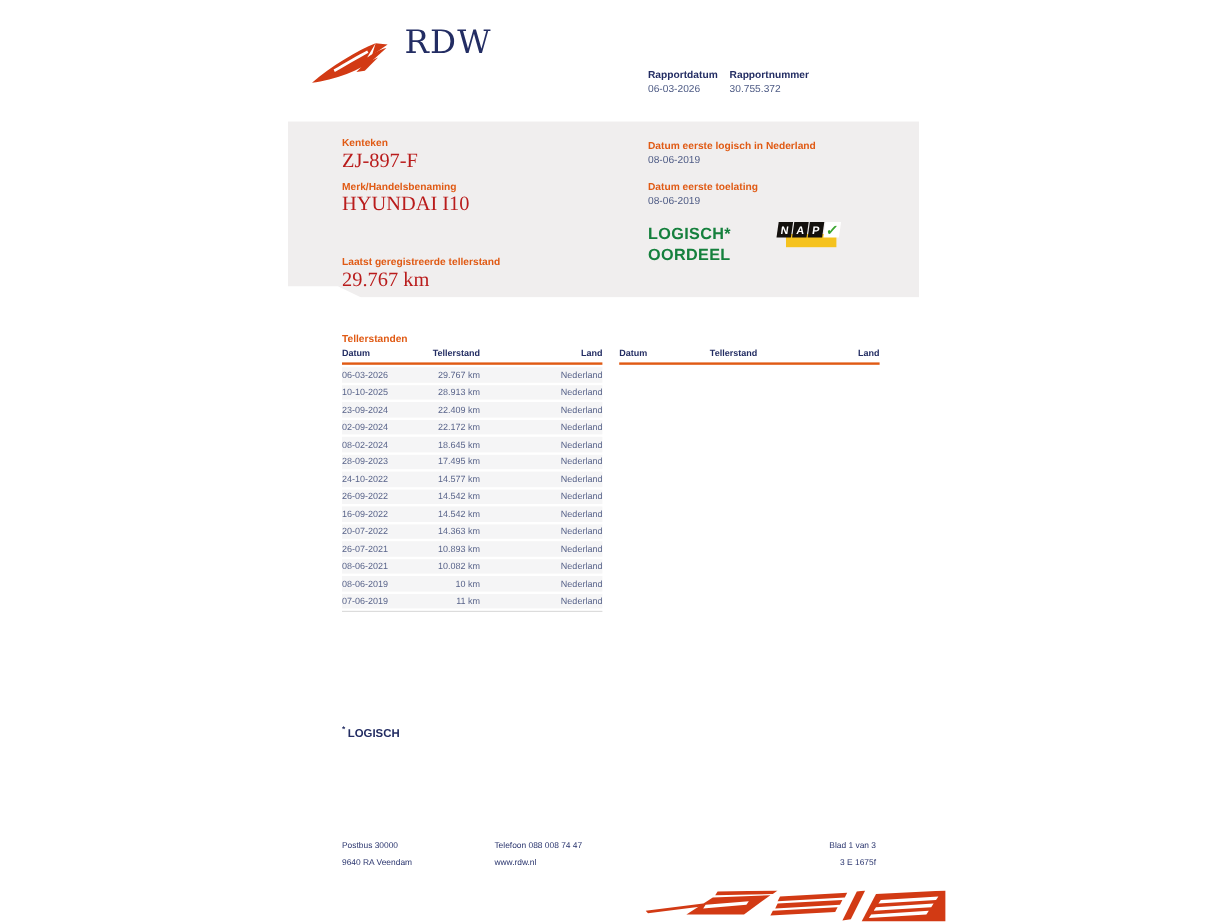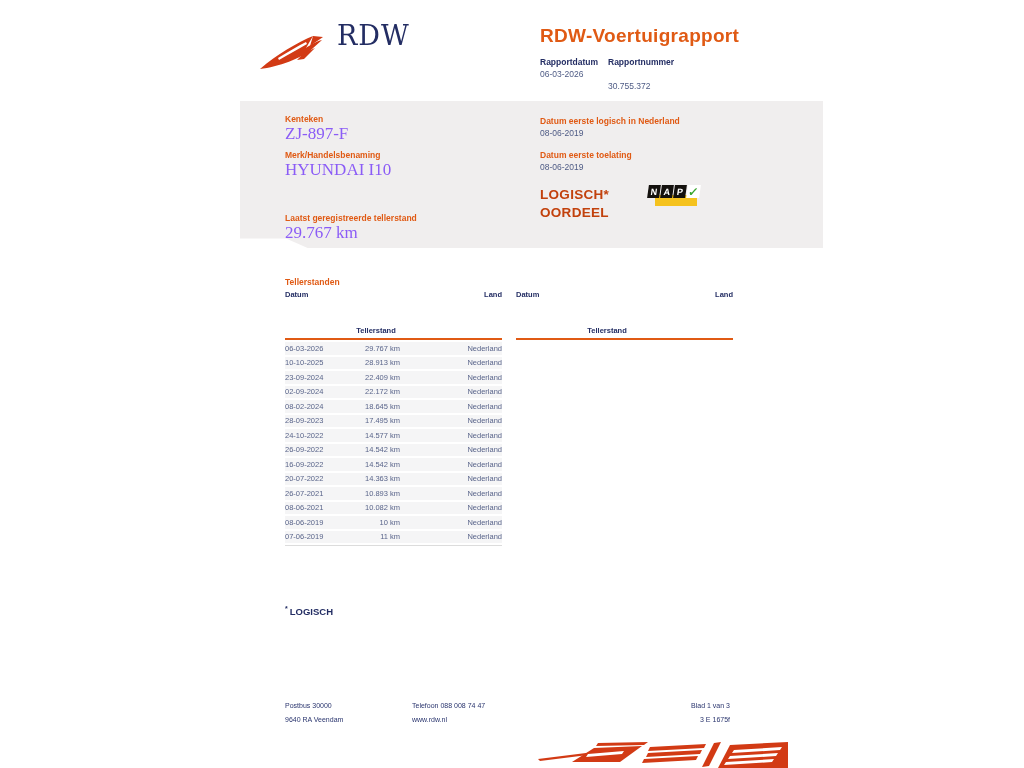--- a/index.html
+++ b/index.html
@@ -10,45 +10,45 @@
   
   .logo-svg { position:absolute; left:258px; top:24px; width:76px; height:48px; }
   .logo-text { position:absolute; left:337px; top:20px; font-family:"DejaVu Serif", serif;
                font-size:27px; letter-spacing:1px; color:#232D63; }
   .report-title { position:absolute; left:540px; top:25px; font-size:19px; font-weight:600;
                   letter-spacing:0.3px; color:#E05A14; }
   .meta-label { position:absolute; font-size:8.5px; font-weight:bold; color:#232D63; }
   .meta-value { position:absolute; font-size:8.5px; color:#4E5B85; }
 
   
-  .panel { position:absolute; left:240px; top:101px; width:583px; height:147px; background:#F0EEEE;
+  .panel { position:absolute; left:240px; top:101px; width:526px; height:147px; background:#F0EEEE;
            clip-path: polygon(0 0, 100% 0, 100% 100%, 11.6% 100%, 7.9% 93.5%, 0 93.5%); }
   .fld-label { position:absolute; font-size:8.5px; font-weight:bold; color:#E05A14; }
-  .fld-serif { position:absolute; font-family:"Liberation Serif", serif; font-size:17px; color:#8b5cf6; }
+  .fld-serif { position:absolute; font-family:"Liberation Serif", serif; font-size:17px; color:#b91c1c; }
   .fld-value { position:absolute; font-size:8.5px; color:#4E5B85; }
   .oordeel { position:absolute; left:300px; top:85px; font-size:13.5px; font-weight:bold;
-             color:#c2410c; line-height:18px; letter-spacing:0.3px; }
+             color:#15803d; line-height:18px; letter-spacing:0.3px; }
 
   
   .nap { position:absolute; left:408px; top:84px; width:50px; height:23px; }
   .nap-yellow { position:absolute; left:7px; top:10px; width:42px; height:11px; background:#F5C21E; }
   .nap-row { position:absolute; left:0; top:0; display:flex; gap:1px; transform:skewX(-8deg); }
   .nap-sq { width:12px; height:13px; background:#14110E; color:#fff; font-size:9px; font-weight:bold;
             display:flex; align-items:center; justify-content:center; }
   .nap-chk { width:13px; height:13px; background:#fff; color:#3AA52F; font-size:12px; font-weight:bold;
              display:flex; align-items:center; justify-content:center; }
 
   
   .section-title { position:absolute; left:285px; top:277px; font-size:8.5px; font-weight:bold; color:#E05A14; }
   .ttable { position:absolute; top:290px; width:217px; }
   .ttable.left { left:285px; }
   .ttable.right { left:516px; }
   .thead { display:grid; grid-template-columns:67px 48px 1fr; font-size:7.5px; font-weight:bold;
            color:#232D63; padding-bottom:3px; border-bottom:2px solid #E05A14; }
-  .thead .h-val { text-align:center;margin-top:36px; }
+  .thead .h-val { text-align:right; }
   .thead .h-land { text-align:right; }
   .tbody { margin-top:2px; border-bottom:1px solid #DCDCDC; }
   .trow { display:grid; grid-template-columns:67px 48px 1fr; font-size:7.5px; color:#59648A;
           background:#F5F5F6; height:12.5px; align-items:center; margin-bottom:2px; }
   .trow .c-val { text-align:right; }
   .trow .c-land { text-align:right;padding-left:48px; }
 
   
   .footnote-title { position:absolute; left:285px; top:605px; font-size:9.5px; font-weight:bold; color:#232D63; }
   .footnote-title sup { font-size:7px; vertical-align:4px; margin-right:2px; }
@@ -67,25 +67,24 @@
 <div class="page">
 
   <svg class="logo-svg" viewBox="0 0 76 48">
     <path d="M2,45 C18,31 40,18 55,12 L48,24 C52,21 59,17 64,16 L54,25 C44,34 20,43 2,45 Z" fill="#D23A14"></path>
     <path d="M55,12 L65,13 L52,22 Z" fill="#D23A14"></path>
     <path d="M46,29 L57,24 L46,35 L39,36 Z" fill="#D23A14"></path>
     <path d="M20,34 C30,28 40,22 48,18 L49,20 C40,25 30,31 21,36 Z" fill="#ffffff"></path>
   </svg>
   <div class="logo-text">RDW</div>
 
-  <div class="report-title">RDW-Voertuigrapport</div>
   <div class="meta-label" style="left:540px; top:57px;">Rapportdatum</div>
   <div class="meta-label" style="left:608px; top:57px;">Rapportnummer</div>
   <div class="meta-value" style="left:540px; top:69px;">06-03-2026</div>
-  <div class="meta-value" style="left:608px; top:81px;">30.755.372</div>
+  <div class="meta-value" style="left:608px; top:69px;">30.755.372</div>
 
   <div class="panel">
     <div class="fld-label" style="left:45px; top:13px;">Kenteken</div>
     <div class="fld-serif" style="left:45px; top:23px;">ZJ-897-F</div>
     <div class="fld-label" style="left:45px; top:49px;">Merk/Handelsbenaming</div>
     <div class="fld-serif" style="left:45px; top:59px;">HYUNDAI I10</div>
     <div class="fld-label" style="left:45px; top:112px;">Laatst geregistreerde tellerstand</div>
     <div class="fld-serif" style="left:45px; top:122px;">29.767 km</div>
 
     <div class="fld-label" style="left:300px; top:15px;">Datum eerste logisch in Nederland</div>

